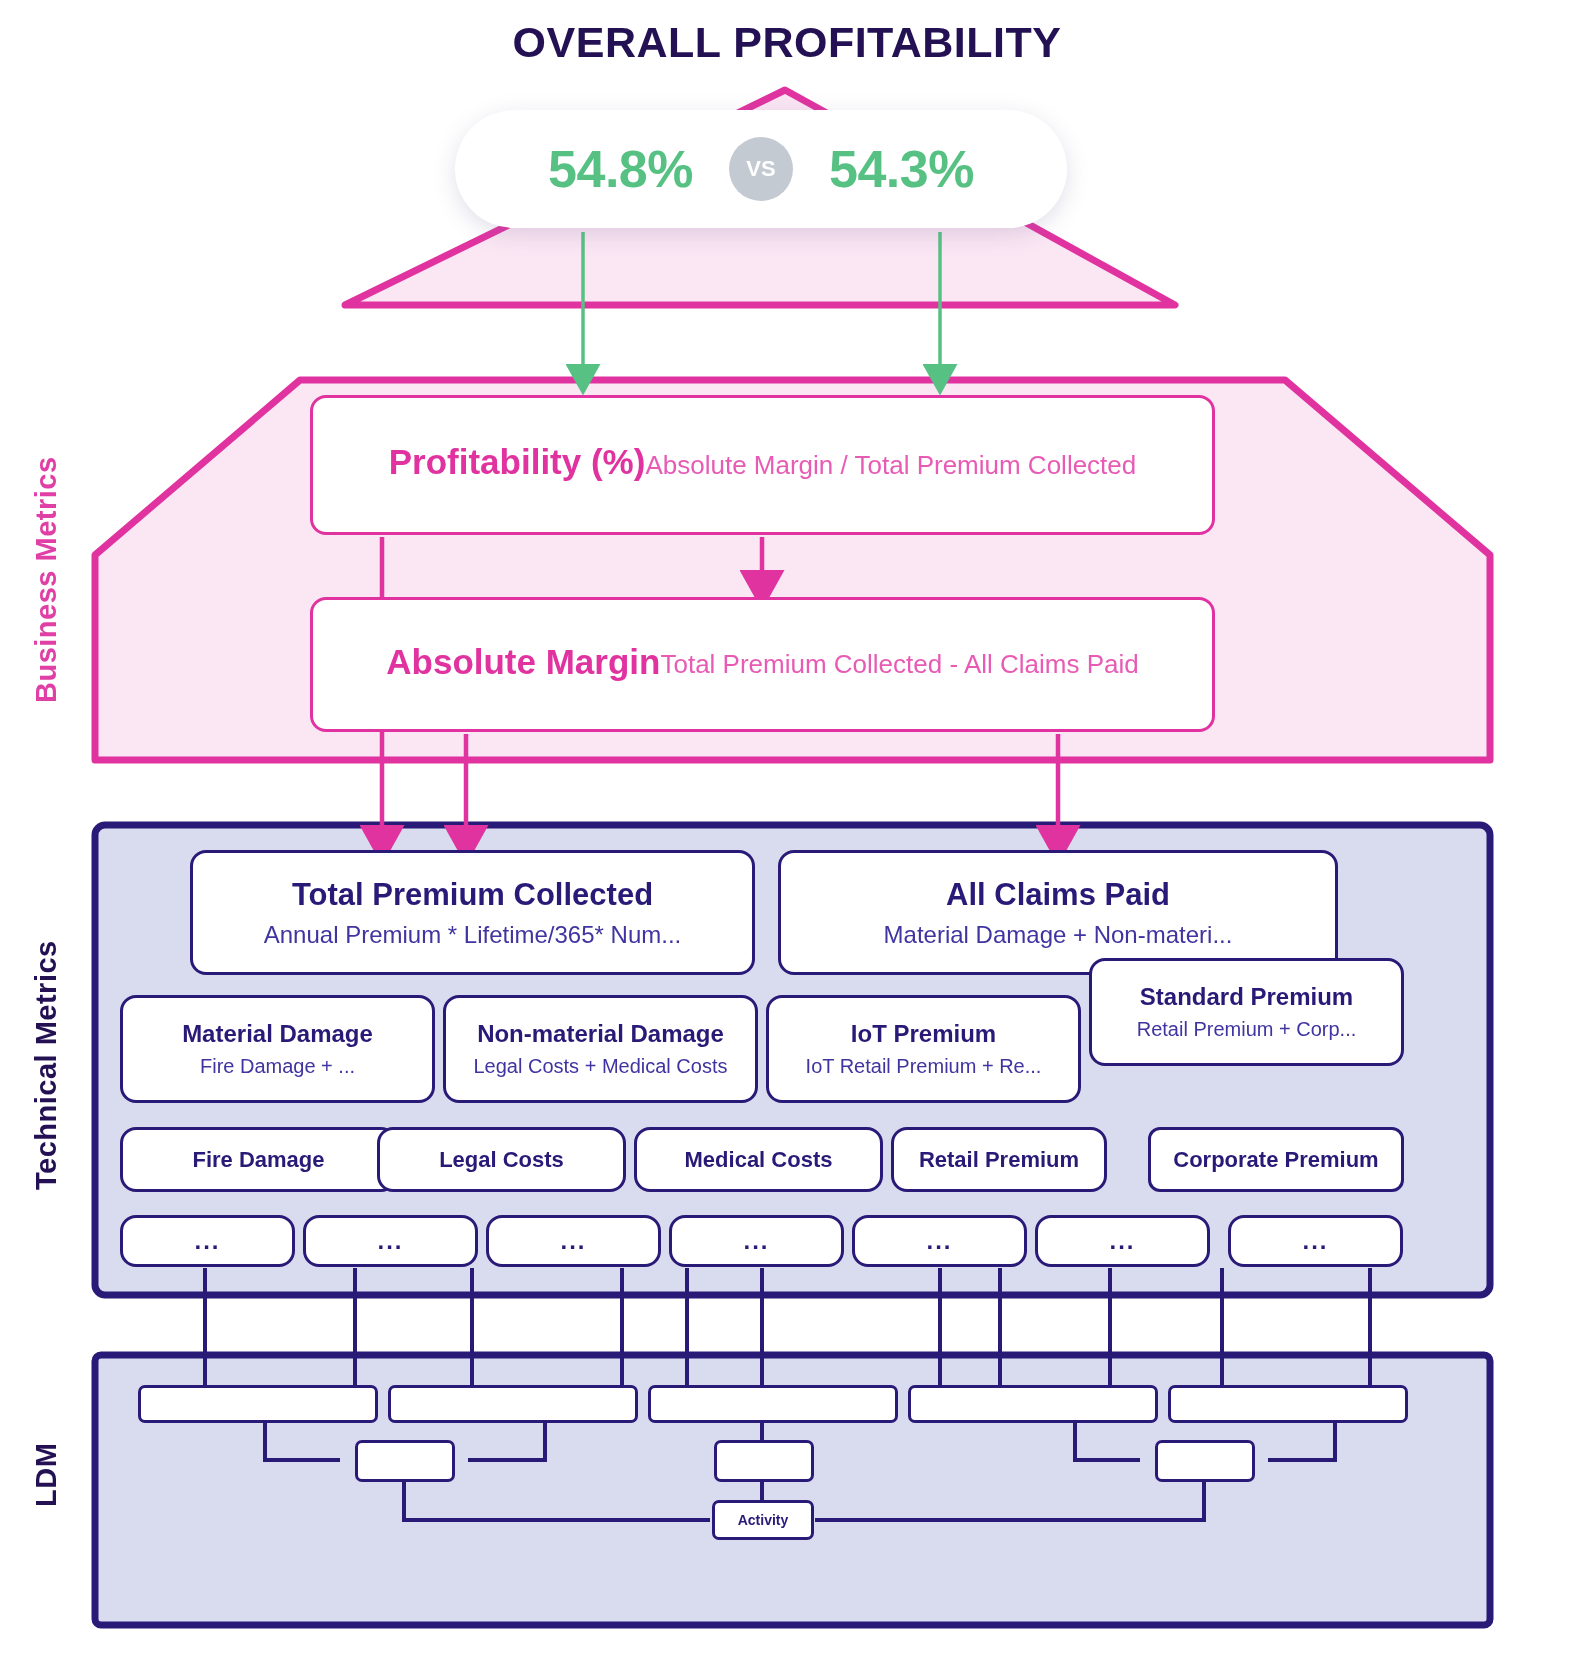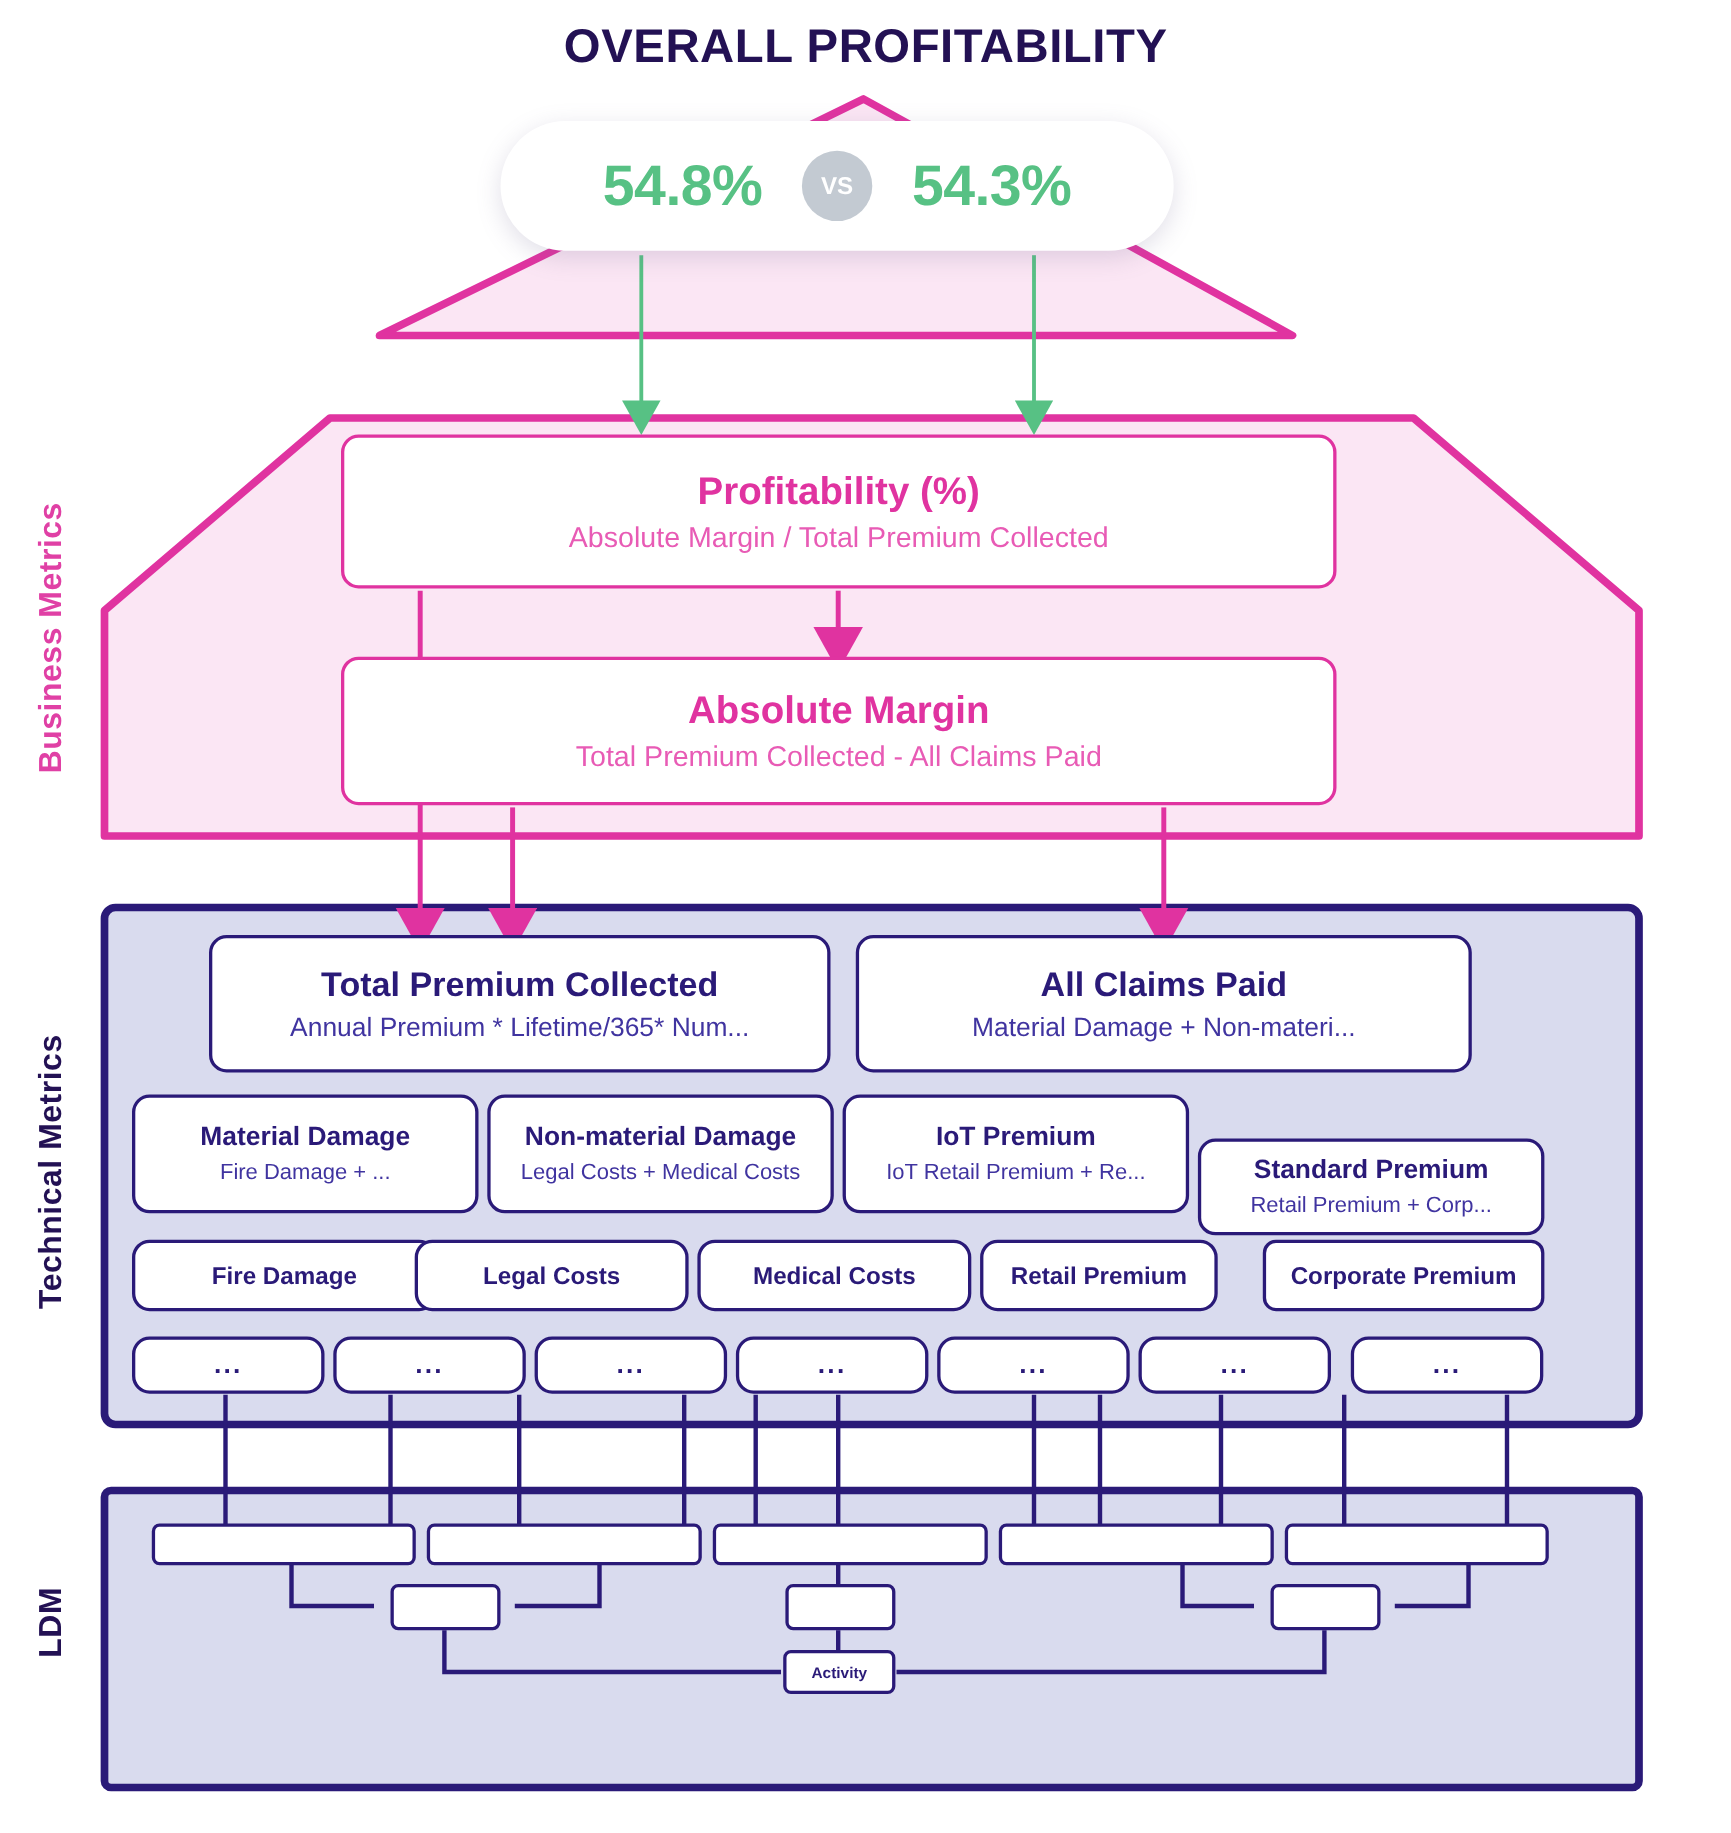--- a/index.html
+++ b/index.html
@@ -89,21 +89,21 @@
     color: #231154;
   }
 
   
   .bm-box {
     background: #ffffff;
     border: 3px solid #e033a0;
     border-radius: 16px;
     text-align: center;
     display: flex;
-    flex-direction: column;
+    flex-direction: row;
     align-items: center;
     justify-content: center;
     z-index: 4;
   }
   .bm-title {
     font-size: 35px;
     font-weight: bold;
     color: #e033a0;
     margin-bottom: 6px;
   }
@@ -270,21 +270,21 @@
     <div class="tm-sub-md">Fire Damage + ...</div>
   </div>
   <div class="abs tm-box" style="left:443px; top:995px; width:315px; height:108px;">
     <div class="tm-title-md">Non-material Damage</div>
     <div class="tm-sub-md">Legal Costs + Medical Costs</div>
   </div>
   <div class="abs tm-box" style="left:766px; top:995px; width:315px; height:108px;">
     <div class="tm-title-md">IoT Premium</div>
     <div class="tm-sub-md">IoT Retail Premium + Re...</div>
   </div>
-  <div class="abs tm-box" style="left:1089px; top:1035px; width:315px; height:88px;">
+  <div class="abs tm-box" style="left:1089px; top:958px; width:315px; height:108px;">
     <div class="tm-title-md">Standard Premium</div>
     <div class="tm-sub-md">Retail Premium + Corp...</div>
   </div>
 
   <div class="abs tm-box" style="left:120px; top:1127px; width:277px; height:65px;">
     <div class="tm-title-sm">Fire Damage</div>
   </div>
   <div class="abs tm-box" style="left:377px; top:1127px; width:249px; height:65px;">
     <div class="tm-title-sm">Legal Costs</div>
   </div>

